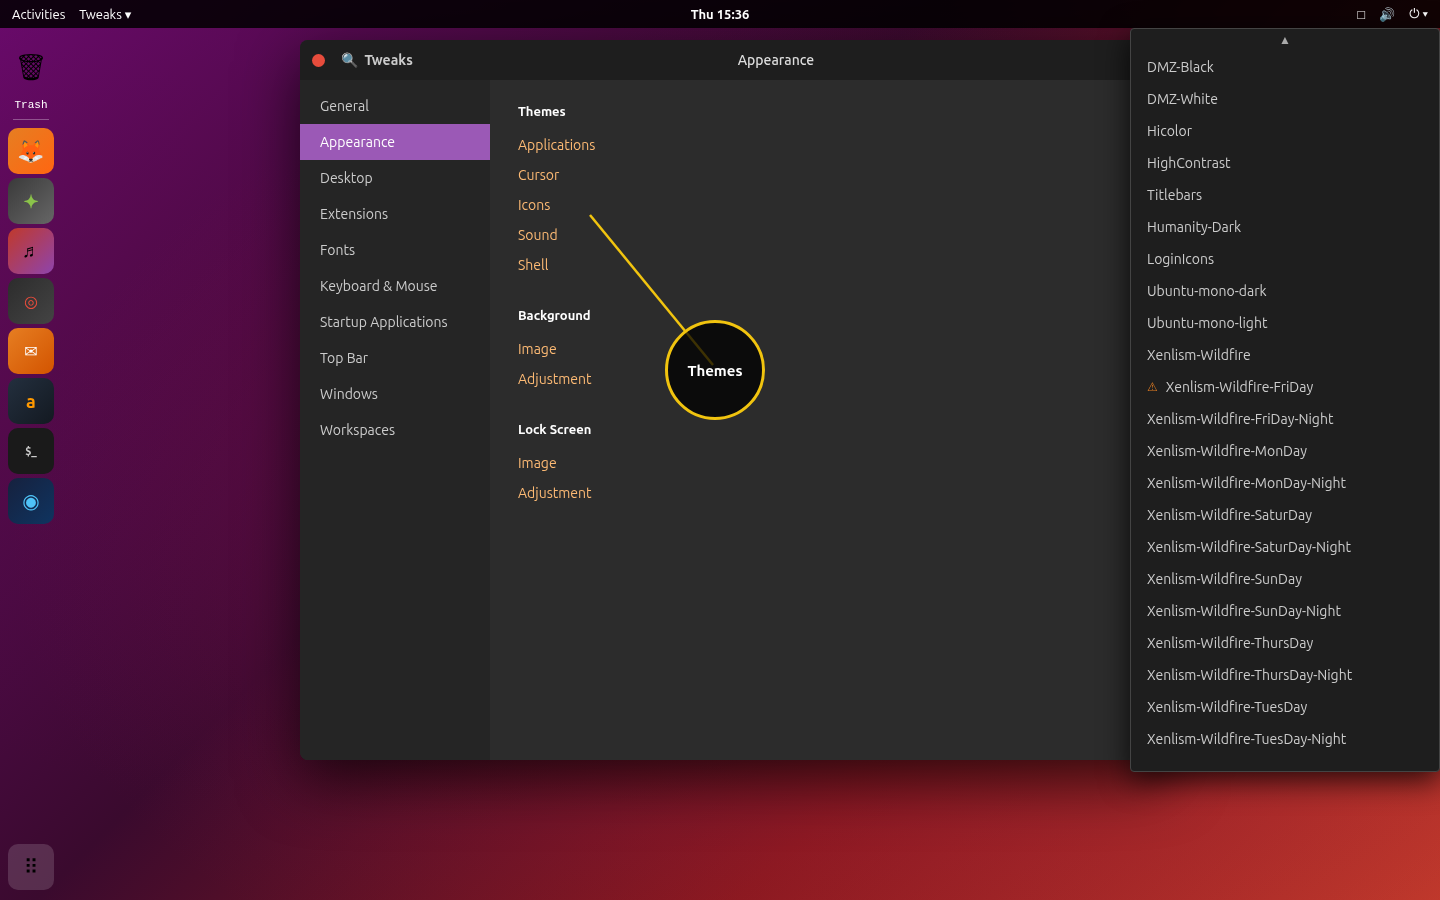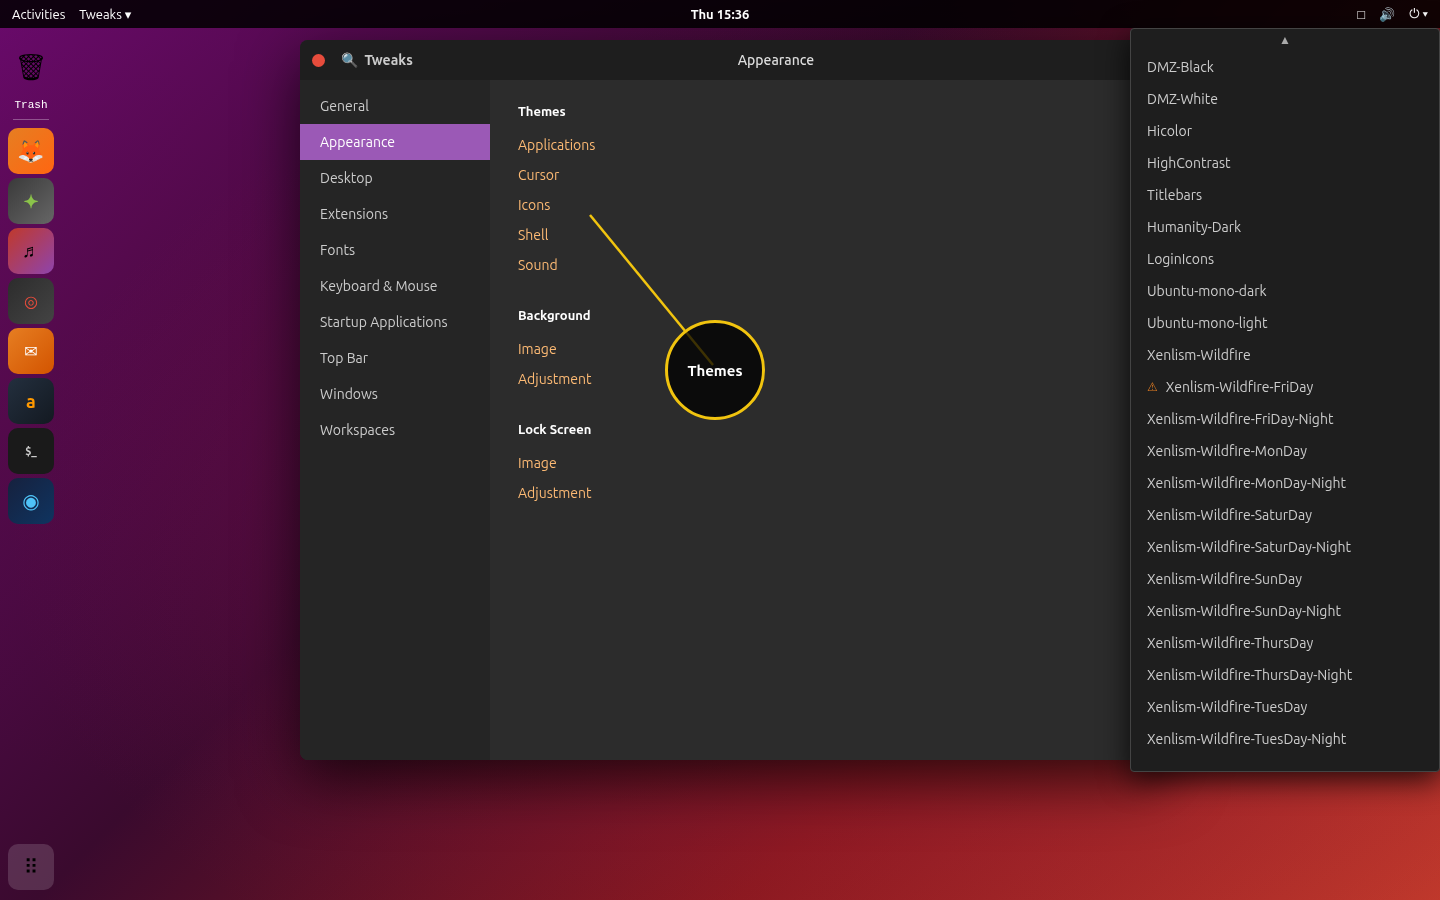--- a/index.html
+++ b/index.html
@@ -353,22 +353,22 @@
       <div class="sidebar-item">Windows</div>
       <div class="sidebar-item">Workspaces</div>
     </div>
 
     <div class="content-area">
       <div class="section-group">
         <div class="content-section-title">Themes</div>
         <div class="content-item">Applications</div>
         <div class="content-item">Cursor</div>
         <div class="content-item">Icons</div>
+        <div class="content-item">Sound</div>
         <div class="content-item">Shell</div>
-        <div class="content-item">Sound</div>
       </div>
       <div class="section-group">
         <div class="content-section-title">Background</div>
         <div class="content-item">Image</div>
         <div class="content-item">Adjustment</div>
       </div>
       <div class="section-group">
         <div class="content-section-title">Lock Screen</div>
         <div class="content-item">Image</div>
         <div class="content-item">Adjustment</div>

